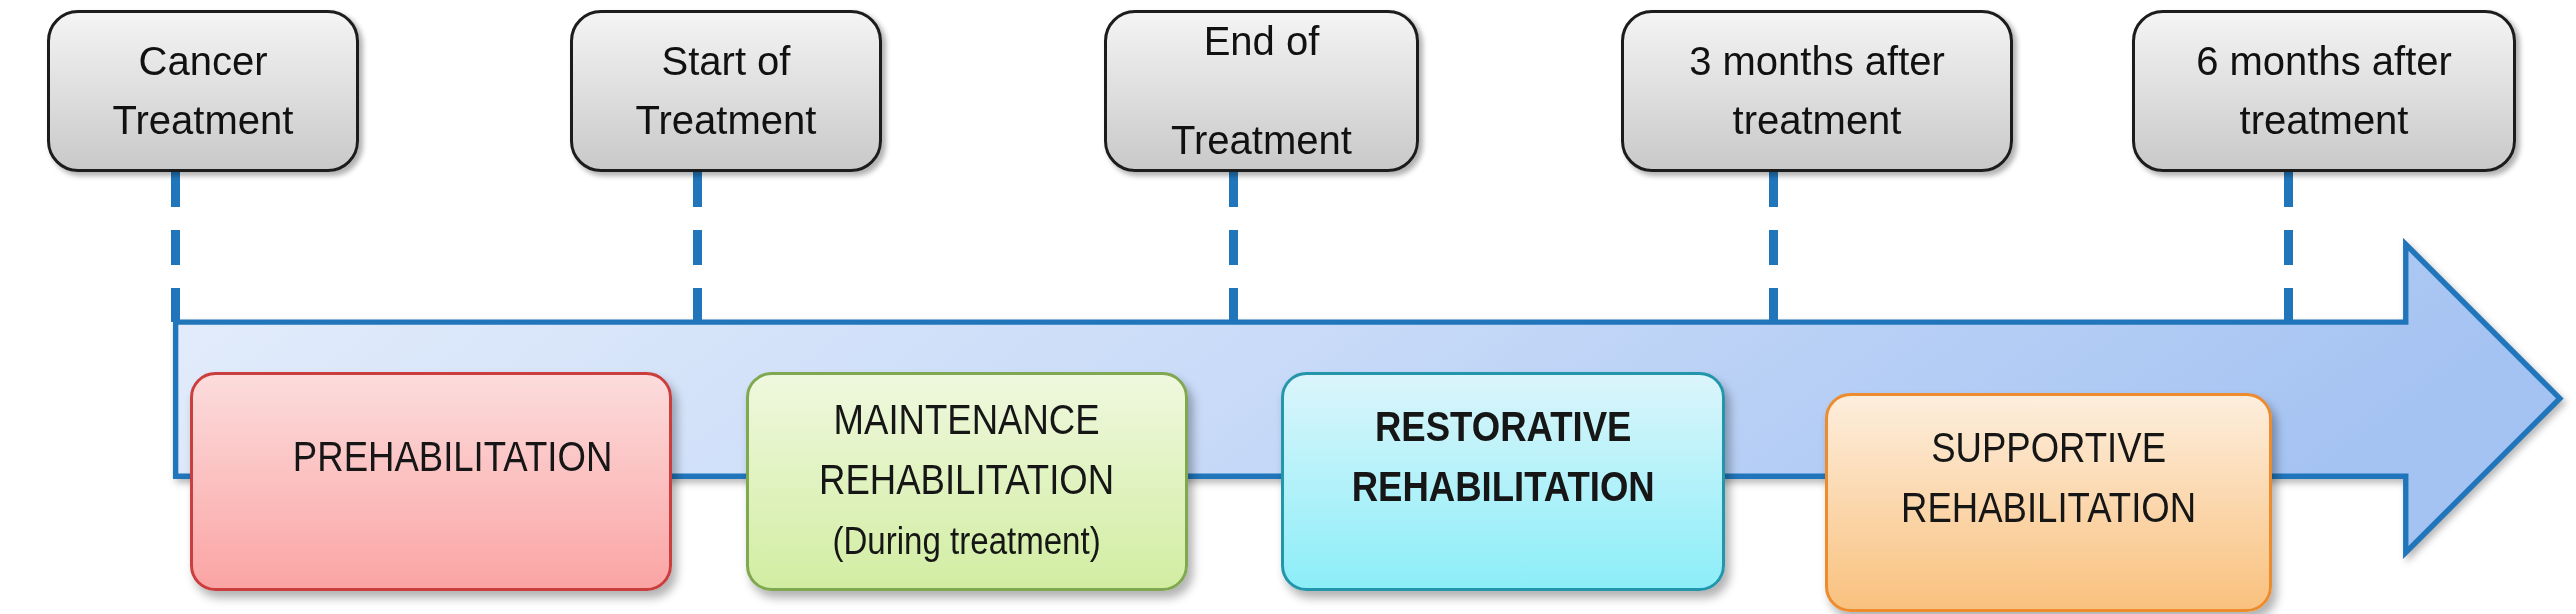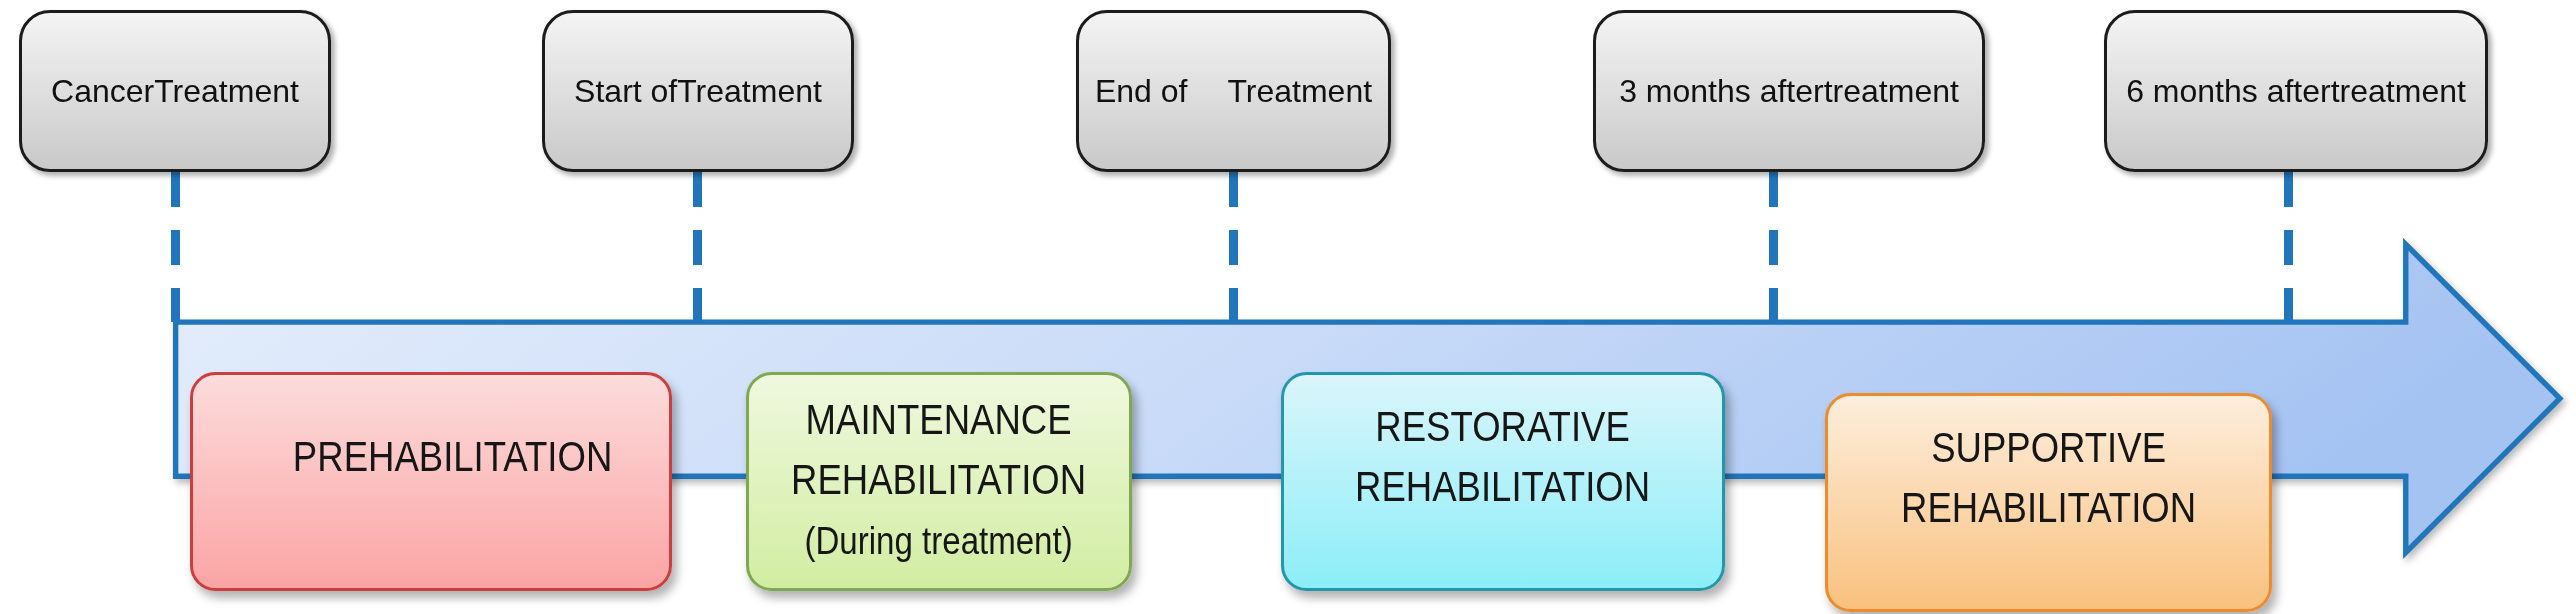--- a/index.html
+++ b/index.html
@@ -42,25 +42,27 @@
   .milestone {
     position: absolute;
     top: 10px;
     height: 162px;
     box-sizing: border-box;
     border: 3.1px solid var(--milestone-border);
     border-radius: 31px;
     background: linear-gradient(to bottom, var(--milestone-fill-top), var(--milestone-fill-bottom));
     box-shadow: 3.1px 3.9px 5.4px rgba(0,0,0,0.30);
     display: flex;
+    flex-direction: column;
     align-items: center;
     justify-content: center;
     text-align: center;
     color: var(--milestone-text);
-    font-size: 32px;
+    font-size: 40px;
+    margin-left: 28px;
   }
   .milestone span { display: block; line-height: 59px; }
   .m0 { left: 19px;   width: 312px; }
   .m1 { left: 542px;  width: 312px; }
   .m2 { left: 1076px; width: 315px; gap: 40px; }
   .m3 { left: 1593px; width: 392px; }
   .m4 { left: 2104px; width: 384px; }
 
   
   .phase {
@@ -81,27 +83,27 @@
     transform: scaleX(0.87);
     transform-origin: center;
     padding-bottom: 49px;
   }
   .phase .caption span { display: block; font-size: 42px; line-height: 60px; }
   .phase .caption span.sub { font-size: 38px; line-height: 63px; }
 
   .p0 { left: 190px;  width: 482px;
         background: linear-gradient(to bottom, var(--phase-prehab-fill-top), var(--phase-prehab-fill-bottom));
         border-color: var(--phase-prehab-border); padding-left: 44px; }
-  .p1 { left: 746px;  width: 386px;
+  .p1 { left: 746px;  width: 442px;
         background: linear-gradient(to bottom, var(--phase-maintenance-fill-top), var(--phase-maintenance-fill-bottom));
         border-color: var(--phase-maintenance-border); }
   .p1 .caption { padding-bottom: 0; }
   .p2 { left: 1281px; width: 444px;
         background: linear-gradient(to bottom, var(--phase-restorative-fill-top), var(--phase-restorative-fill-bottom));
-        border-color: var(--phase-restorative-border); }
+        border-color: var(--phase-restorative-border); font-weight: bold; }
   .p3 { left: 1825px; width: 447px;
         background: linear-gradient(to bottom, var(--phase-supportive-fill-top), var(--phase-supportive-fill-bottom));
         border-color: var(--phase-supportive-border); margin-top: 21px; }
 </style>
 </head>
 <body>
 
 <div class="canvas">
 
   <svg class="arrow-svg" width="2576" height="615" viewBox="0 0 3344 798">

